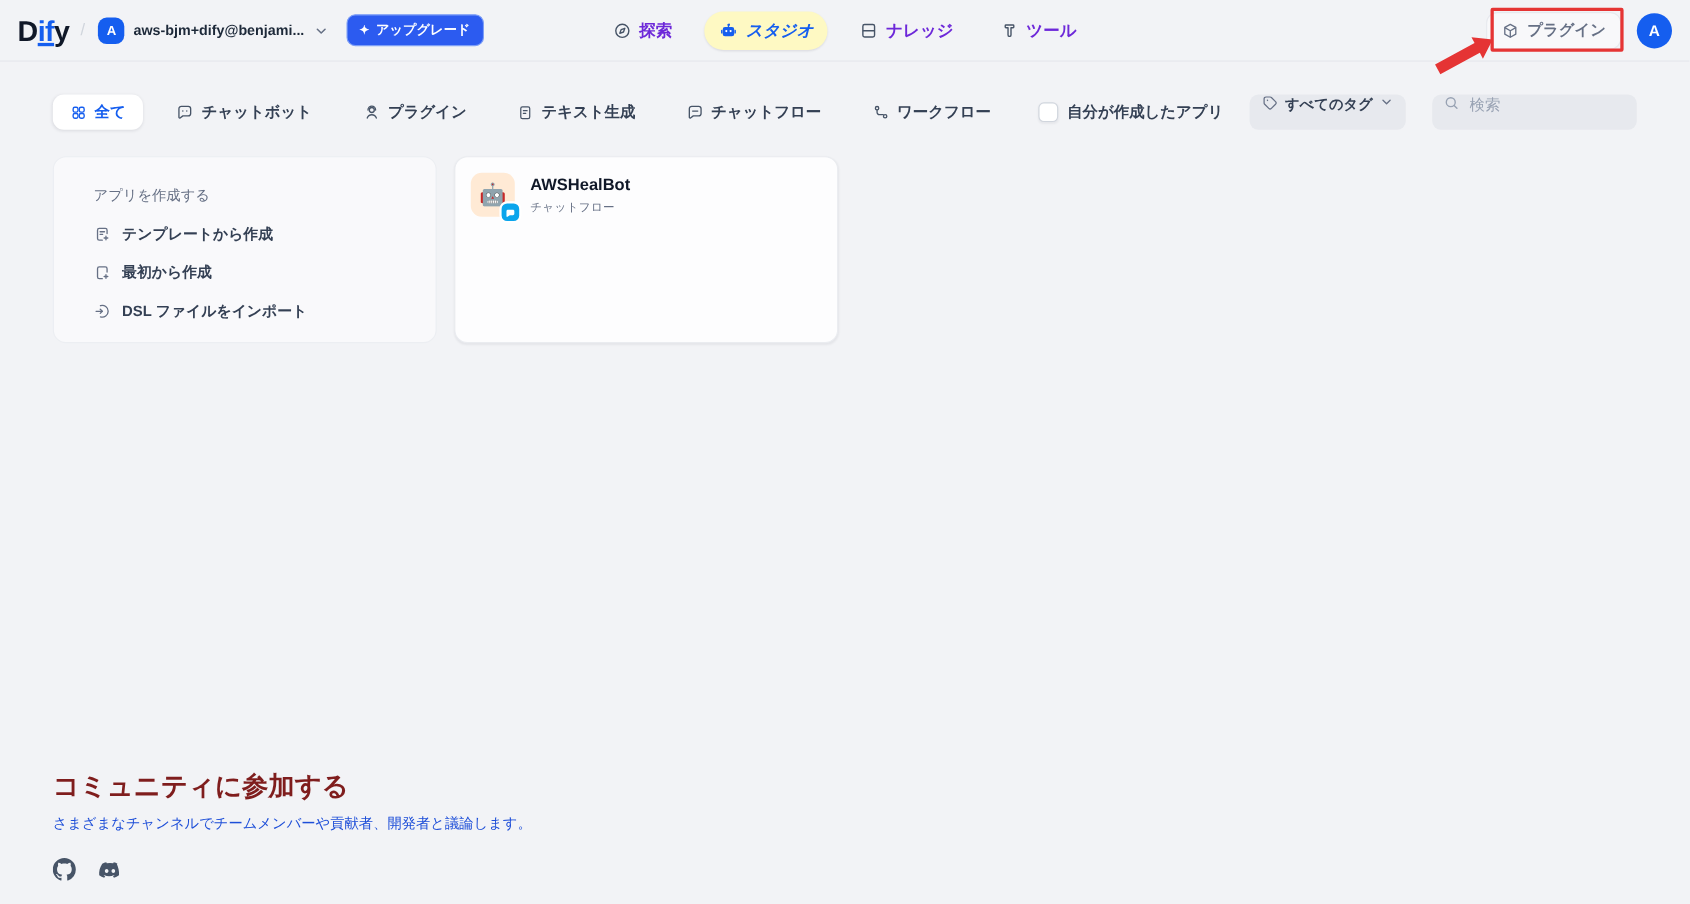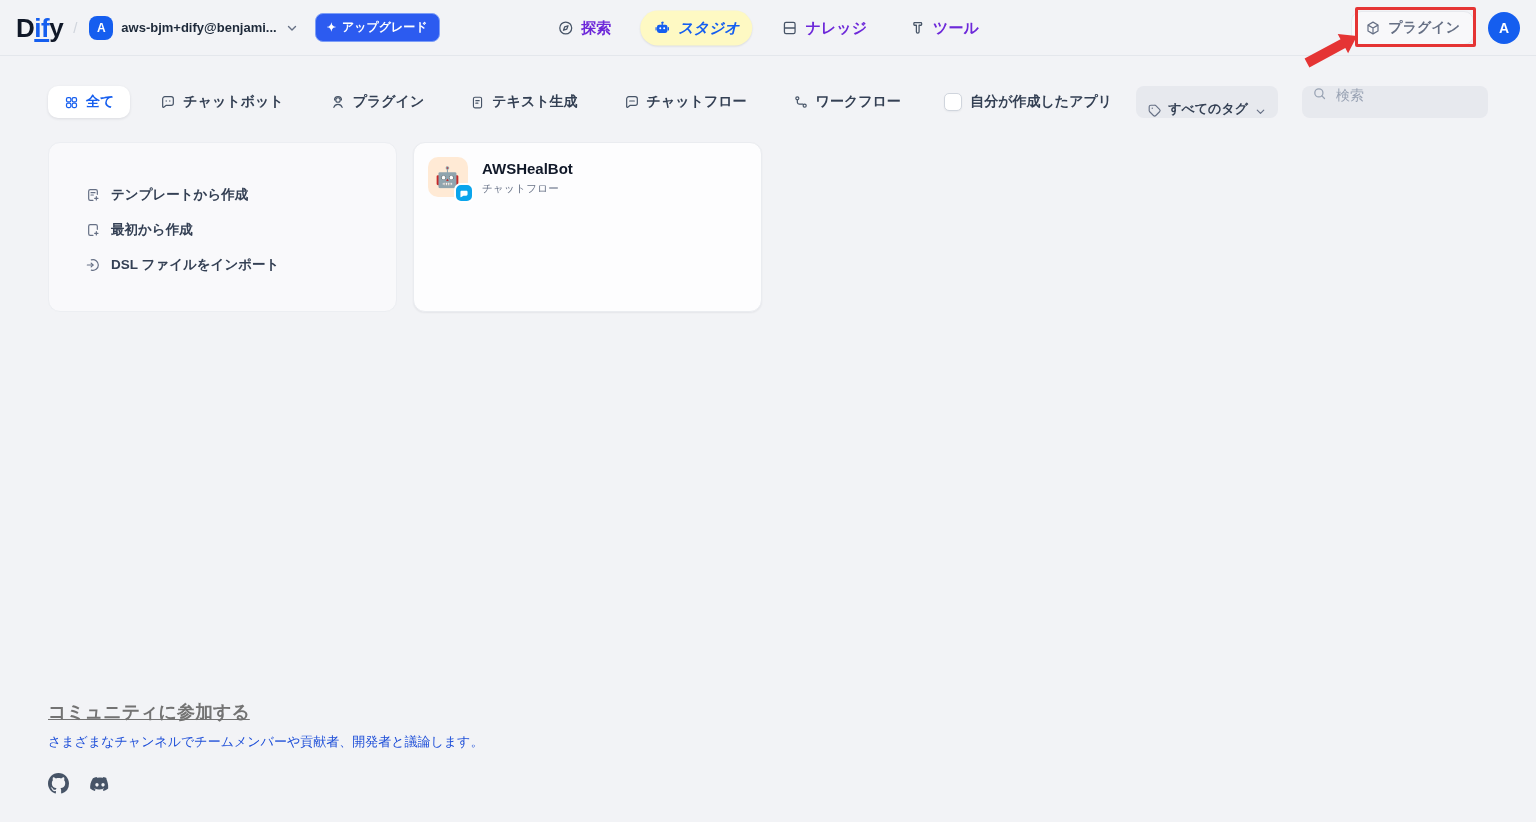--- a/index.html
+++ b/index.html
@@ -78,21 +78,21 @@
   .tab.active { background:#fff; color:#155eef; box-shadow:0 1px 3px rgba(16,24,40,.1); }
   .tab.active .icon { color:#155eef; }
 
   .right-filters { margin-left:auto; display:flex; align-items:center; gap:24px; }
   .my-apps { display:flex; align-items:center; gap:8px; font-size:14px; font-weight:600; color:#344054; cursor:pointer; }
   .checkbox {
     width:18px; height:18px; background:#fff; border:1px solid #d0d5dd; border-radius:5px;
     box-shadow:0 1px 2px rgba(16,24,40,.05); cursor:pointer;
   }
   .tag-filter {
-    display:flex; align-items:flex-end; gap:6px; background:#e7e9ee; border:none;
+    display:flex; align-items:flex-start; gap:6px; background:#e7e9ee; border:none;
     border-radius:8px; height:32px; padding:0 11px; font-size:13px; font-weight:600;
     color:#344054; cursor:pointer; font-family:inherit;
   }
   .tag-filter .icon, .tag-filter .chev2 { display:flex; color:#667085; }
   .search {
     display:flex; align-items:flex-start; gap:7px; background:#e7e9ee; border-radius:8px;
     height:32px; padding:0 10px; width:186px;
   }
   .search .icon { display:flex; color:#98a2b3; }
   .search input { border:none; background:transparent; outline:none; font-size:14px; color:#344054; width:100%; font-family:inherit; }
@@ -120,21 +120,21 @@
   .app-badge {
     position:absolute; right:-6px; bottom:-6px; width:20px; height:20px;
     background:#0ba5ec; border:2px solid #fff; border-radius:7px;
     display:flex; align-items:center; justify-content:center;
   }
   .app-name { font-size:15px; font-weight:700; color:#101828; margin-top:3px; }
   .app-type { font-size:10.5px; color:#667085; margin-top:5px; letter-spacing:.3px; }
 
   
   .community { position:absolute; left:48px; top:702px; }
-  .community-title { font-size:18px; font-weight:700; color:#737373; line-height:1.2;text-decoration:underline; }
+  .community-title { font-size:24px; font-weight:700; color:#7f1d1d; line-height:1.2; }
   .community-sub { margin-top:9px; font-size:13px; color:#1d4ed8; }
   .community-links { margin-top:22px; display:flex; gap:20px; align-items:center; }
   .community-links .icon { display:flex; color:#475467; cursor:pointer; }
 </style>
 </head>
 <body>
 
 <div class="page">
 
   <header>
@@ -305,20 +305,21 @@
                 <path d="M15.8 15.8 20 20"></path>
               </svg>
           </span>
           <input type="text" placeholder="検索" style="">
         </div>
       </div>
     </div>
 
     <div class="cards">
       <div class="card create-card">
+        <div class="create-title">アプリを作成する</div>
         <div class="create-item">
           <span class="icon">
             <svg width="16" height="16" viewBox="0 0 24 24" fill="none" stroke="currentColor" stroke-width="1.8" stroke-linecap="round" stroke-linejoin="round">
                 <path d="M18.5 11V6.4c0-1.3-1.1-2.4-2.4-2.4H7.9A2.4 2.4 0 0 0 5.5 6.4v11.2c0 1.3 1.1 2.4 2.4 2.4H12"></path>
                 <path d="M9 8.5h6M9 12h3.5"></path>
                 <path d="M17 14.5v5M14.5 17h5"></path>
               </svg>
           </span>
           <span>テンプレートから作成</span>
         </div>

